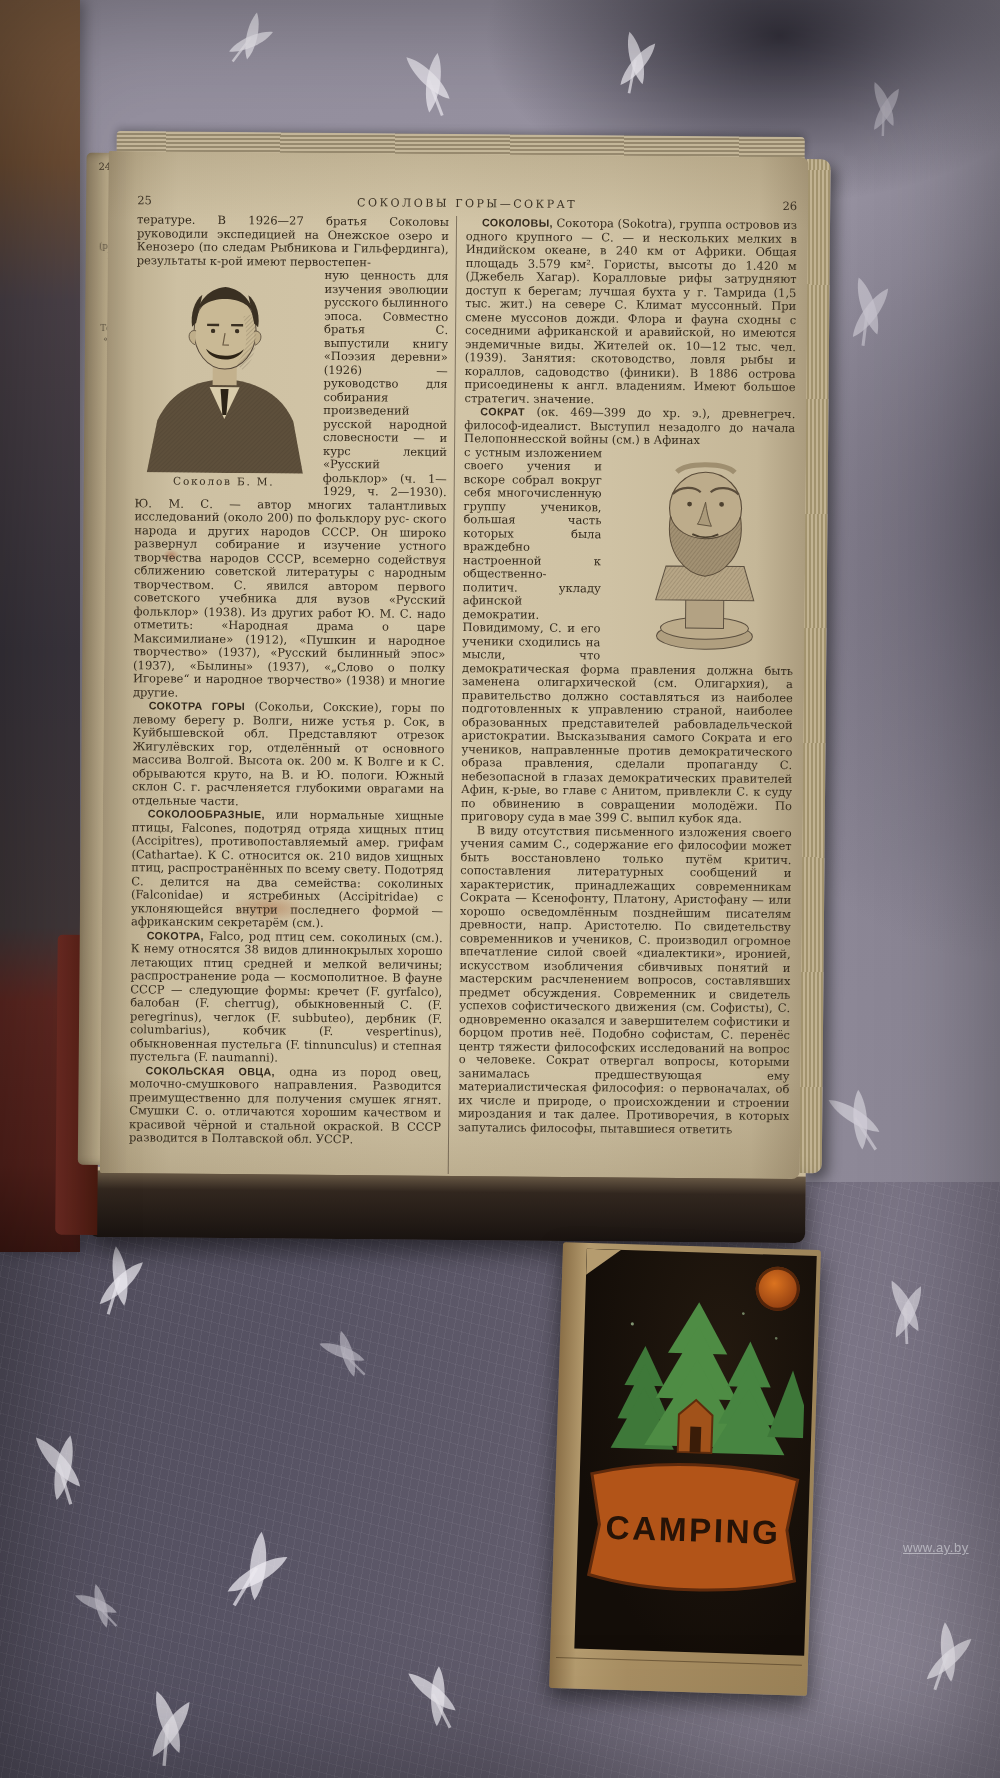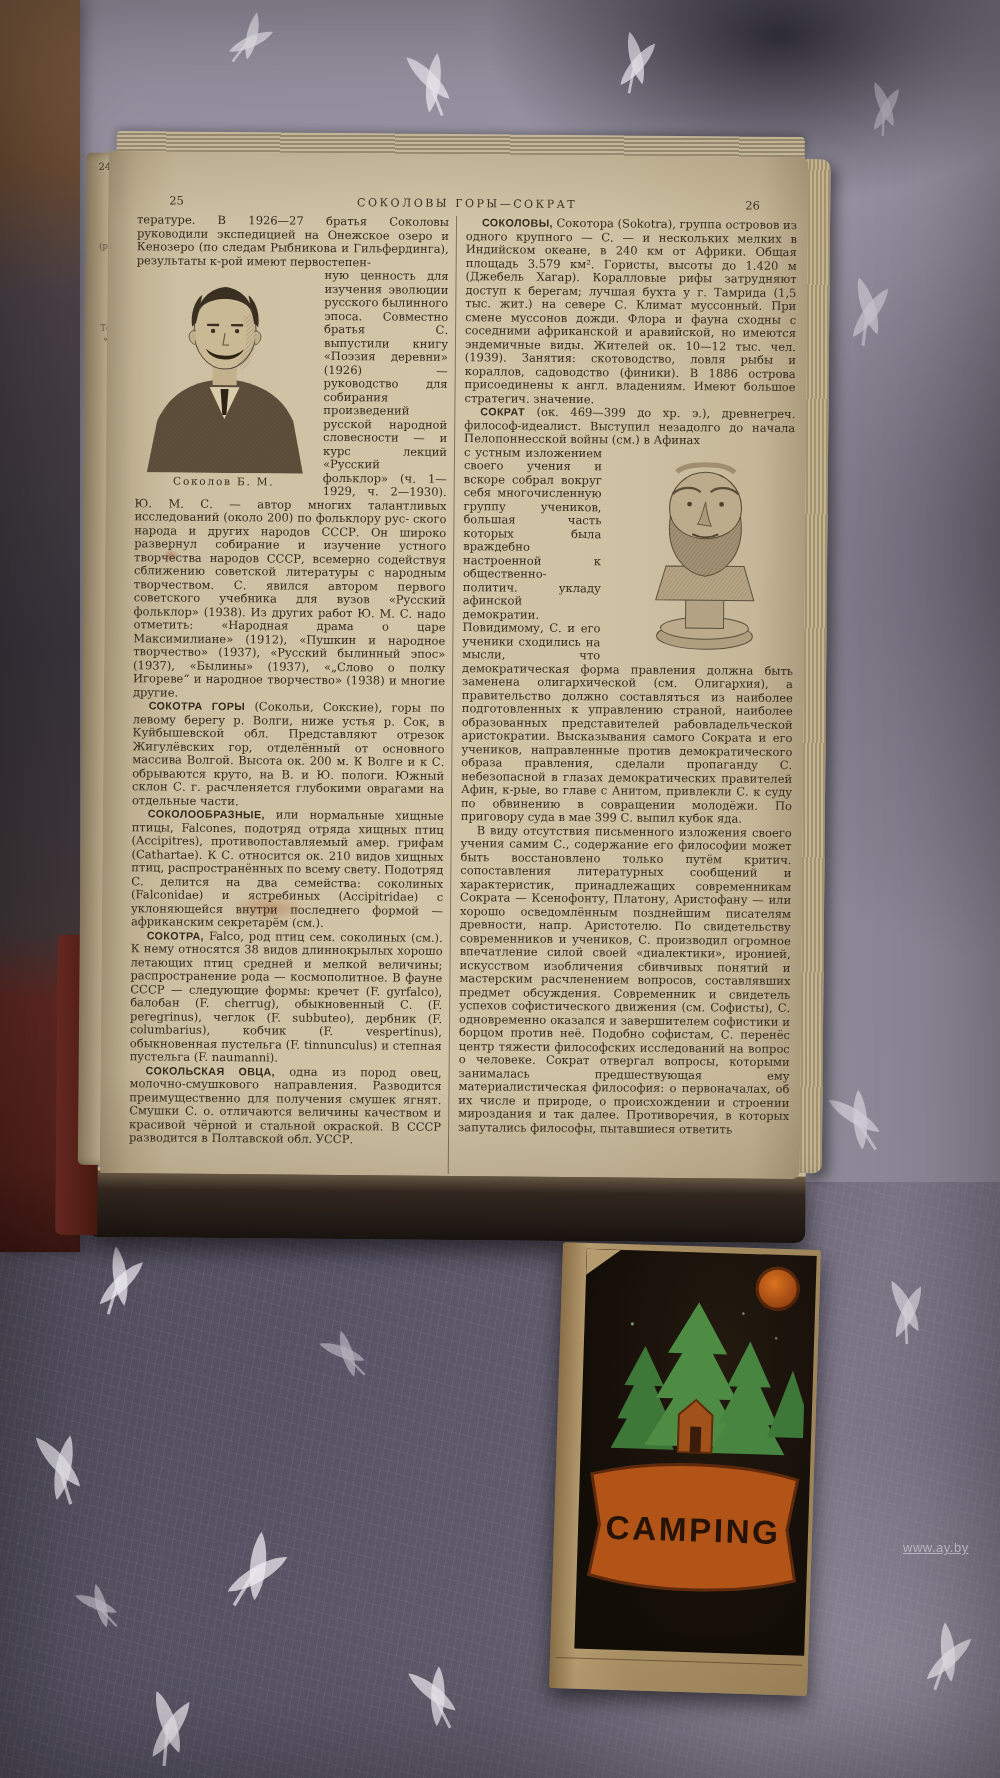--- a/index.html
+++ b/index.html
@@ -54,22 +54,22 @@
       linear-gradient(180deg,rgba(110,92,60,.18),rgba(0,0,0,0) 7%,rgba(0,0,0,0) 90%,rgba(110,92,60,.22)),
       linear-gradient(90deg,#a39477 0%,#bfb192 4%,#cdc0a2 10%,#d3c6a8 45%,#cfc2a4 72%,#c5b798 93%,#ab9c7e 100%);}
   .stain1{position:absolute;left:128px;top:742px;width:78px;height:28px;border-radius:50%;
     background:radial-gradient(rgba(152,62,16,.33),rgba(152,62,16,0) 70%);}
   .stain2{position:absolute;left:58px;top:398px;width:16px;height:12px;border-radius:50%;
     background:radial-gradient(rgba(150,50,20,.4),rgba(150,50,20,0) 75%);}
 
   .page-header{position:absolute;left:29px;top:42px;width:660px;display:flex;align-items:baseline;
     color:#3a3124;font-size:11.5px;}
   .running-head{flex:1;text-align:center;letter-spacing:2.5px;font-size:11px;}
-  .pagenum{width:52px;margin-left:32px;}
-  .pagenum.right{}
+  .pagenum{width:52px;}
+  .pagenum.right{text-align:right;}
 
   .page-columns{position:absolute;left:29px;top:62px;width:660px;height:958px;display:flex;}
   .col{font-size:11.5px;line-height:13.5px;color:#342a1d;text-align:justify;overflow:hidden;
     text-rendering:optimizeLegibility;}
   .col-left{width:312px;}
   .col-right{width:331px;margin-left:7px;padding-left:9px;border-left:1px solid rgba(58,48,36,.55);}
   .p{margin:0;}
   .ind{text-indent:16px;}
   .hw{font-family:"Liberation Sans",sans-serif;font-weight:700;font-size:10.7px;letter-spacing:.4px;}
 
@@ -228,21 +228,21 @@
         <p class="p ind">
           <span class="hw">СОКОЛООБРАЗНЫЕ,</span>
           <span>или нормальные хищные птицы, Falcones, подотряд отряда хищных птиц (Accipitres), противопоставляемый амер. грифам (Cathartae). К С. относится ок. 210 видов хищных птиц, распространённых по всему свету. Подотряд С. делится на два семейства: соколиных (Falconidae) и ястребиных (Accipitridae) с уклоняющейся внутри последнего формой — африканским секретарём (см.).</span>
         </p>
         <p class="p ind">
           <span class="hw">СОКОТРА,</span>
           <span>Falco, род птиц сем. соколиных (см.). К нему относятся 38 видов длиннокрылых хорошо летающих птиц средней и мелкой величины; распространение рода — космополитное. В фауне СССР — следующие формы: кречет (F. gyrfalco), балобан (F. cherrug), обыкновенный С. (F. peregrinus), чеглок (F. subbuteo), дербник (F. columbarius), кобчик (F. vespertinus), обыкновенная пустельга (F. tinnunculus) и степная пустельга (F. naumanni).</span>
         </p>
         <p class="p ind">
           <span class="hw">СОКОЛЬСКАЯ ОВЦА,</span>
-          <span>одна из пород овец, молочно-смушкового направления. Разводится преимущественно для получения смушек ягнят. Смушки С. о. отличаются величины качеством и красивой чёрной и стальной окраской. В СССР разводится в Полтавской обл. УССР.</span>
+          <span>одна из пород овец, молочно-смушкового направления. Разводится преимущественно для получения смушек ягнят. Смушки С. о. отличаются хорошим качеством и красивой чёрной и стальной окраской. В СССР разводится в Полтавской обл. УССР.</span>
         </p>
       </div>
 
       <div class="col col-right">
         <p class="p ind">
           <span class="hw">СОКОЛОВЫ,</span>
           <span>Сокотора (Sokotra), группа островов из одного крупного — С. — и нескольких мелких в Индийском океане, в 240 км от Африки. Общая площадь 3.579 км². Гористы, высоты до 1.420 м (Джебель Хагар). Коралловые рифы затрудняют доступ к берегам; лучшая бухта у г. Тамрида (1,5 тыс. жит.) на севере С. Климат муссонный. При смене муссонов дожди. Флора и фауна сходны с соседними африканской и аравийской, но имеются эндемичные виды. Жителей ок. 10—12 тыс. чел. (1939). Занятия: скотоводство, ловля рыбы и кораллов, садоводство (финики). В 1886 острова присоединены к англ. владениям. Имеют большое стратегич. значение.</span>
         </p>
         <p class="p ind">
           <span class="hw">СОКРАТ</span>

